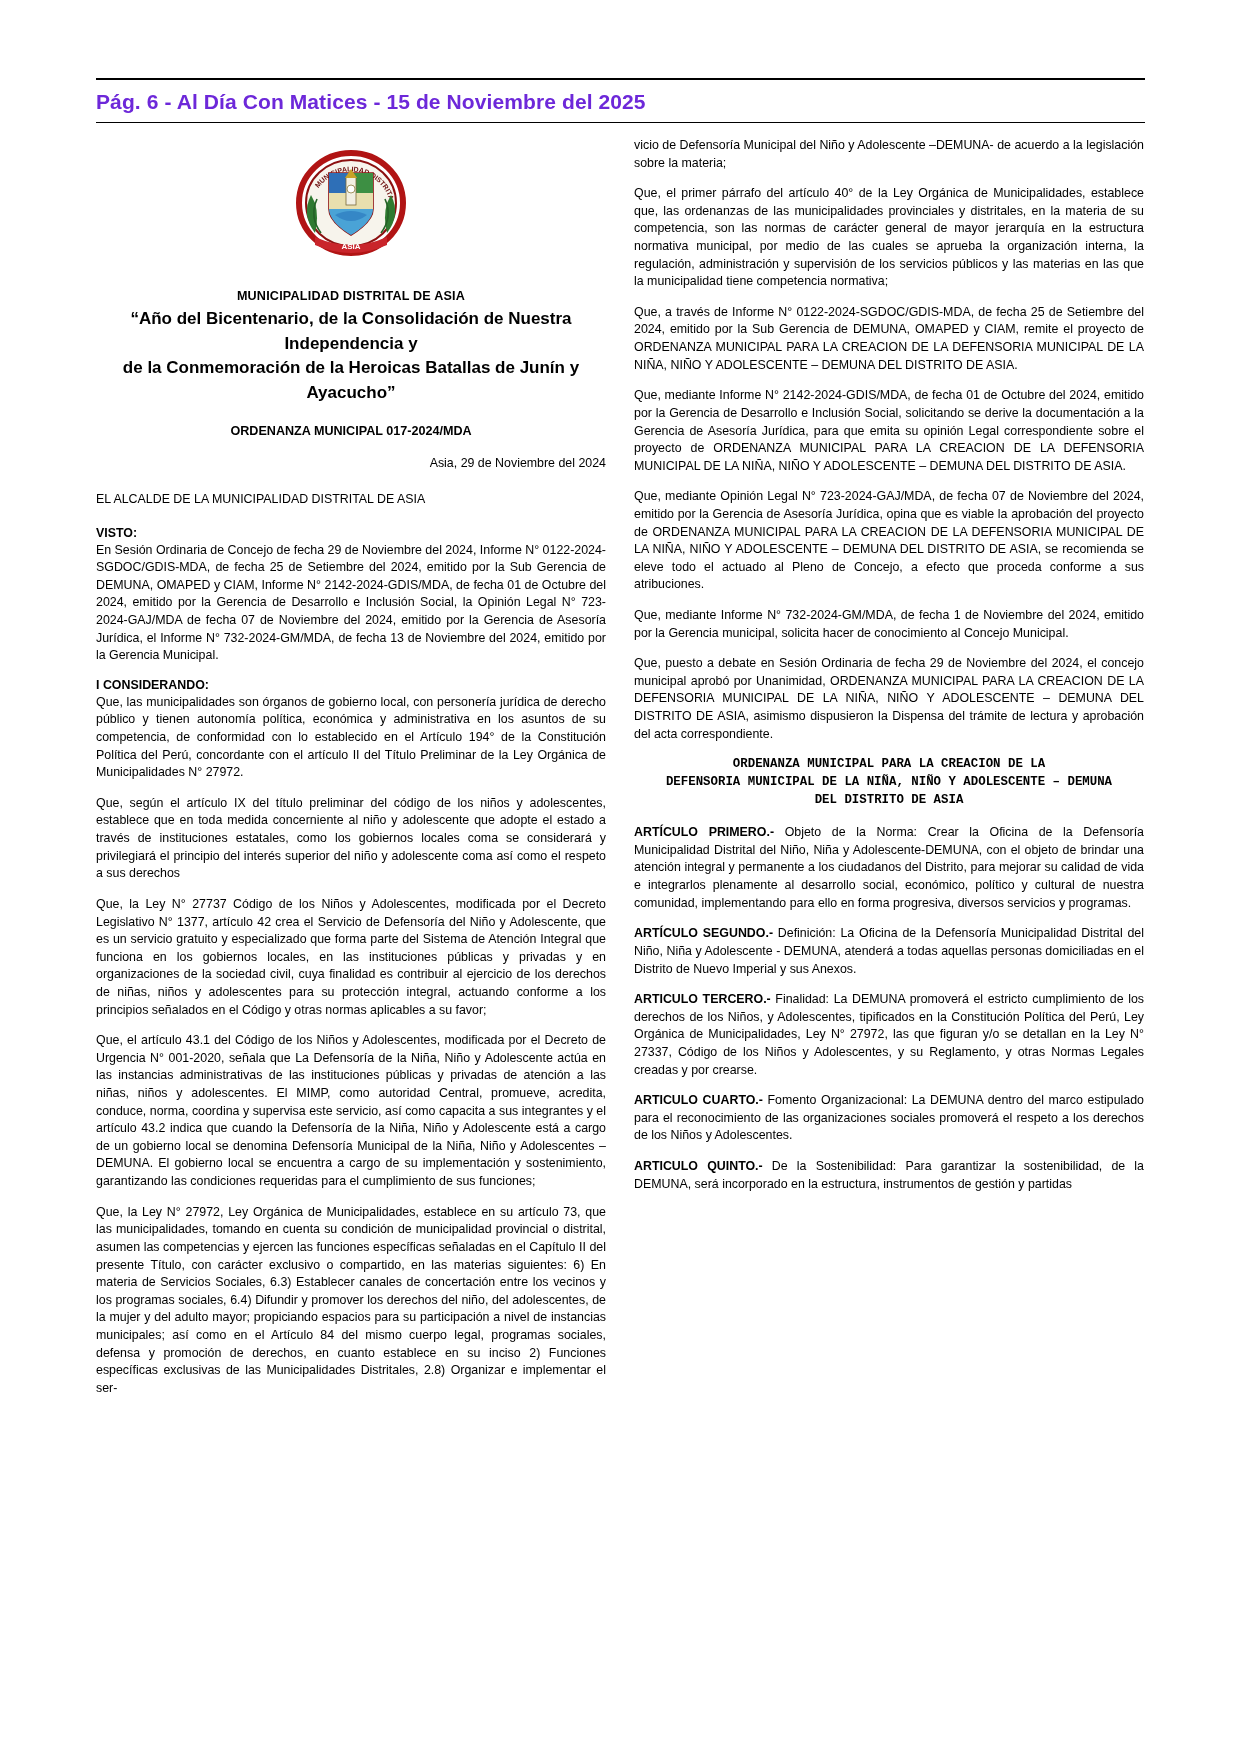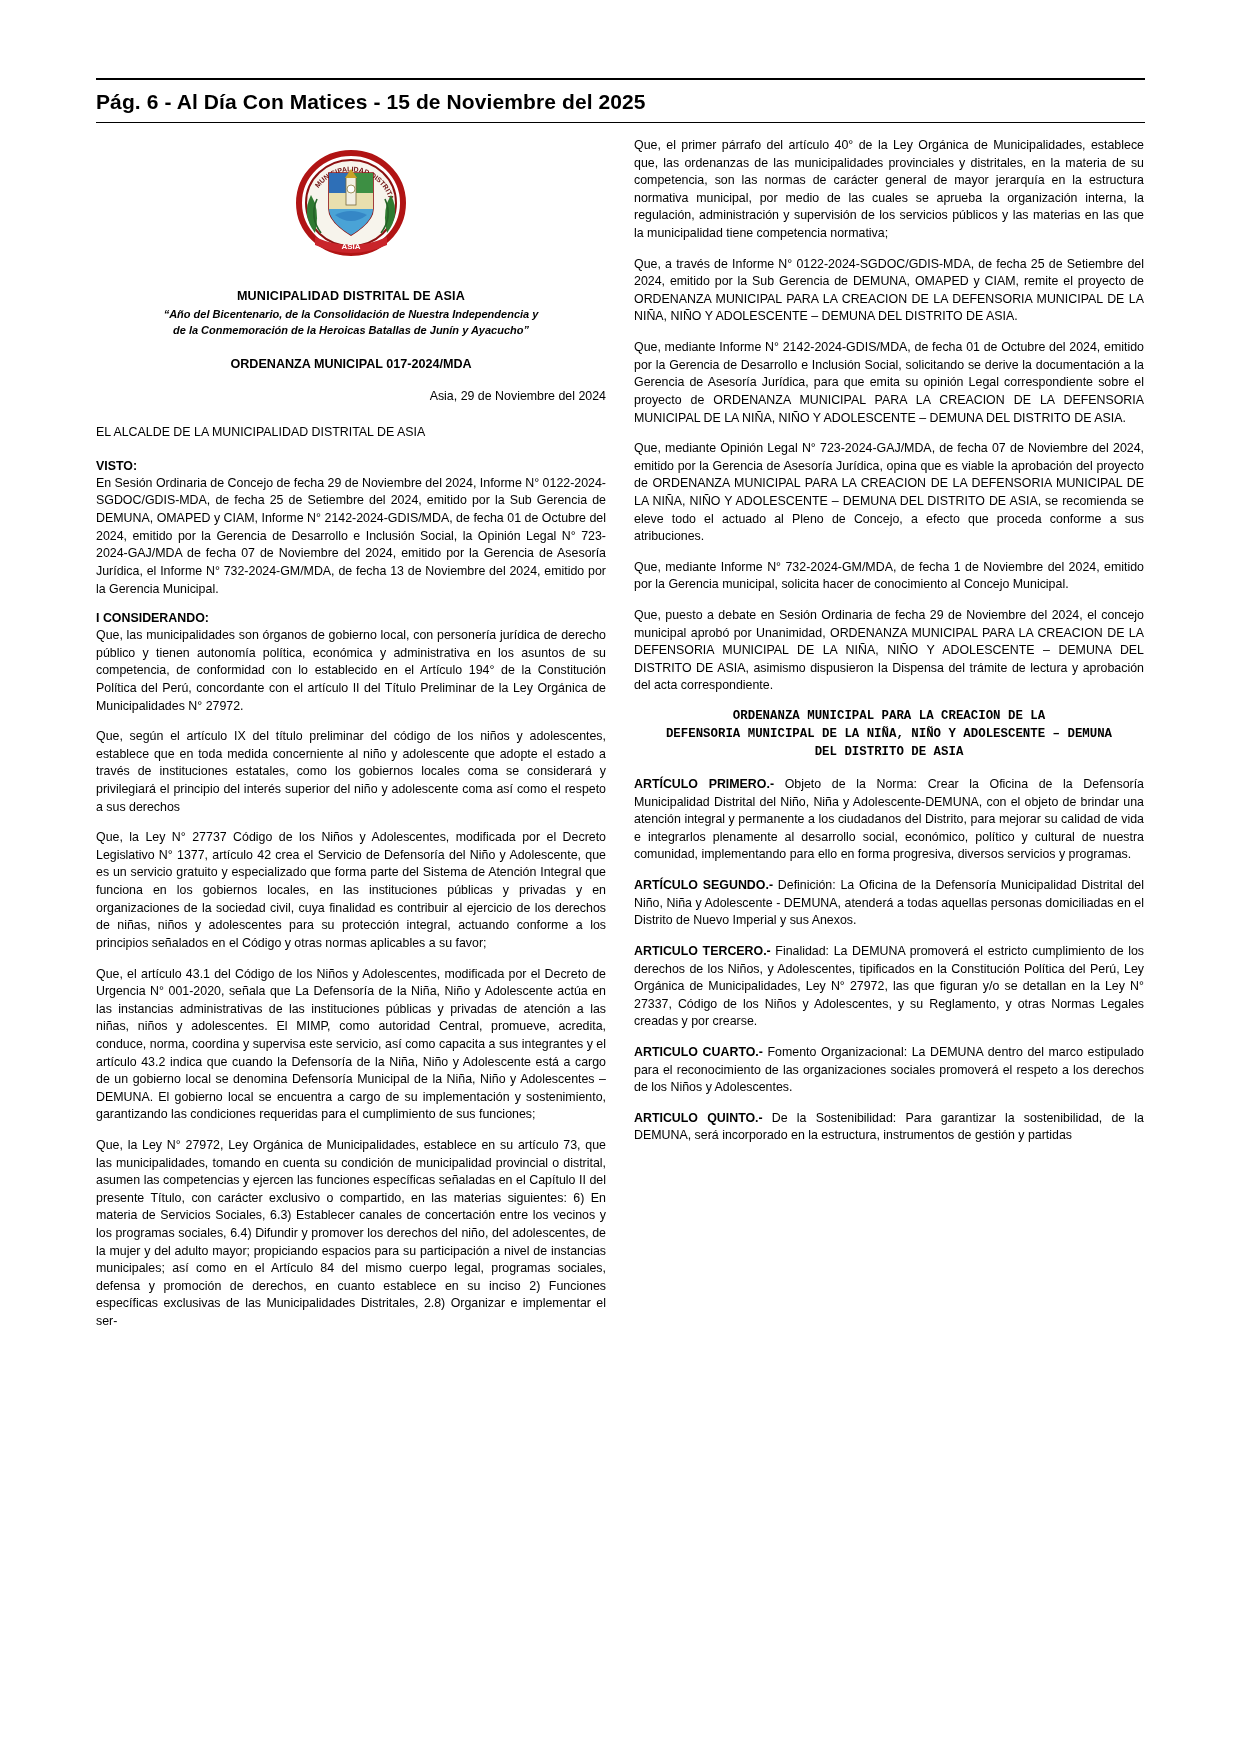--- a/index.html
+++ b/index.html
@@ -22,21 +22,21 @@
   }
   .header-rule-top {
     border-top: 2.5px solid #000;
     width: 100%;
   }
   .header-title {
     font-size: 21px;
     font-weight: bold;
     letter-spacing: 0.1px;
     padding: 10px 0 8px 0;
-    color: #000000;
+    color: #6d28d9;
   }
   .header-rule-bottom {
     border-top: 1.6px solid #000;
     width: 100%;
     margin-bottom: 14px;
   }
   .columns {
     display: flex;
     gap: 28px;
     align-items: flex-start;
@@ -62,22 +62,21 @@
     position: relative;
   }
   .muni-name {
     font-size: 12.6px;
     font-weight: bold;
     text-align: center;
     margin: 4px 0 4px 0;
     letter-spacing: 0.2px;
   }
   .lema {
-    font-size: 11px;
-    font-style: italic;
+    font-size: 17px;
     font-weight: bold;
     text-align: center;
     line-height: 1.45;
     margin: 0 0 18px 0;
   }
   .ordenanza-num {
     font-size: 12.6px;
     font-weight: bold;
     text-align: center;
     margin: 0 0 18px 0;
@@ -174,20 +173,21 @@
 
       <div class="section-head">I CONSIDERANDO:</div>
       <p>Que, las municipalidades son órganos de gobierno local, con personería jurídica de derecho público y tienen autonomía política, económica y administrativa en los asuntos de su competencia, de conformidad con lo establecido en el Artículo 194° de la Constitución Política del Perú, concordante con el artículo II del Título Preliminar de la Ley Orgánica de Municipalidades N° 27972.</p>
       <p>Que, según el artículo IX del título preliminar del código de los niños y adolescentes, establece que en toda medida concerniente al niño y adolescente que adopte el estado a través de instituciones estatales, como los gobiernos locales coma se considerará y privilegiará el principio del interés superior del niño y adolescente coma así como el respeto a sus derechos</p>
       <p>Que, la Ley N° 27737 Código de los Niños y Adolescentes, modificada por el Decreto Legislativo N° 1377, artículo 42 crea el Servicio de Defensoría del Niño y Adolescente, que es un servicio gratuito y especializado que forma parte del Sistema de Atención Integral que funciona en los gobiernos locales, en las instituciones públicas y privadas y en organizaciones de la sociedad civil, cuya finalidad es contribuir al ejercicio de los derechos de niñas, niños y adolescentes para su protección integral, actuando conforme a los principios señalados en el Código y otras normas aplicables a su favor;</p>
       <p>Que, el artículo 43.1 del Código de los Niños y Adolescentes, modificada por el Decreto de Urgencia N° 001-2020, señala que La Defensoría de la Niña, Niño y Adolescente actúa en las instancias administrativas de las instituciones públicas y privadas de atención a las niñas, niños y adolescentes. El MIMP, como autoridad Central, promueve, acredita, conduce, norma, coordina y supervisa este servicio, así como capacita a sus integrantes y el artículo 43.2 indica que cuando la Defensoría de la Niña, Niño y Adolescente está a cargo de un gobierno local se denomina Defensoría Municipal de la Niña, Niño y Adolescentes – DEMUNA. El gobierno local se encuentra a cargo de su implementación y sostenimiento, garantizando las condiciones requeridas para el cumplimiento de sus funciones;</p>
       <p>Que, la Ley N° 27972, Ley Orgánica de Municipalidades, establece en su artículo 73, que las municipalidades, tomando en cuenta su condición de municipalidad provincial o distrital, asumen las competencias y ejercen las funciones específicas señaladas en el Capítulo II del presente Título, con carácter exclusivo o compartido, en las materias siguientes: 6) En materia de Servicios Sociales, 6.3) Establecer canales de concertación entre los vecinos y los programas sociales, 6.4) Difundir y promover los derechos del niño, del adolescentes, de la mujer y del adulto mayor; propiciando espacios para su participación a nivel de instancias municipales; así como en el Artículo 84 del mismo cuerpo legal, programas sociales, defensa y promoción de derechos, en cuanto establece en su inciso 2) Funciones específicas exclusivas de las Municipalidades Distritales, 2.8) Organizar e implementar el ser-</p>
     </div>
 
     <div class="col">
+      <p>vicio de Defensoría Municipal del Niño y Adolescente –DEMUNA- de acuerdo a la legislación sobre la materia;</p>
       <p>Que, el primer párrafo del artículo 40° de la Ley Orgánica de Municipalidades, establece que, las ordenanzas de las municipalidades provinciales y distritales, en la materia de su competencia, son las normas de carácter general de mayor jerarquía en la estructura normativa municipal, por medio de las cuales se aprueba la organización interna, la regulación, administración y supervisión de los servicios públicos y las materias en las que la municipalidad tiene competencia normativa;</p>
       <p>Que, a través de Informe N° 0122-2024-SGDOC/GDIS-MDA, de fecha 25 de Setiembre del 2024, emitido por la Sub Gerencia de DEMUNA, OMAPED y CIAM, remite el proyecto de ORDENANZA MUNICIPAL PARA LA CREACION DE LA DEFENSORIA MUNICIPAL DE LA NIÑA, NIÑO Y ADOLESCENTE – DEMUNA DEL DISTRITO DE ASIA.</p>
       <p>Que, mediante Informe N° 2142-2024-GDIS/MDA, de fecha 01 de Octubre del 2024, emitido por la Gerencia de Desarrollo e Inclusión Social, solicitando se derive la documentación a la Gerencia de Asesoría Jurídica, para que emita su opinión Legal correspondiente sobre el proyecto de ORDENANZA MUNICIPAL PARA LA CREACION DE LA DEFENSORIA MUNICIPAL DE LA NIÑA, NIÑO Y ADOLESCENTE – DEMUNA DEL DISTRITO DE ASIA.</p>
       <p>Que, mediante Opinión Legal N° 723-2024-GAJ/MDA, de fecha 07 de Noviembre del 2024, emitido por la Gerencia de Asesoría Jurídica, opina que es viable la aprobación del proyecto de ORDENANZA MUNICIPAL PARA LA CREACION DE LA DEFENSORIA MUNICIPAL DE LA NIÑA, NIÑO Y ADOLESCENTE – DEMUNA DEL DISTRITO DE ASIA, se recomienda se eleve todo el actuado al Pleno de Concejo, a efecto que proceda conforme a sus atribuciones.</p>
       <p>Que, mediante Informe N° 732-2024-GM/MDA, de fecha 1 de Noviembre del 2024, emitido por la Gerencia municipal, solicita hacer de conocimiento al Concejo Municipal.</p>
       <p>Que, puesto a debate en Sesión Ordinaria de fecha 29 de Noviembre del 2024, el concejo municipal aprobó por Unanimidad, ORDENANZA MUNICIPAL PARA LA CREACION DE LA DEFENSORIA MUNICIPAL DE LA NIÑA, NIÑO Y ADOLESCENTE – DEMUNA DEL DISTRITO DE ASIA, asimismo dispusieron la Dispensa del trámite de lectura y aprobación del acta correspondiente.</p>
 
       <div class="block-title">
         <span>ORDENANZA MUNICIPAL PARA LA CREACION DE LA</span><br>
         <span>DEFENSORIA MUNICIPAL DE LA NIÑA, NIÑO Y ADOLESCENTE – DEMUNA</span><br>

